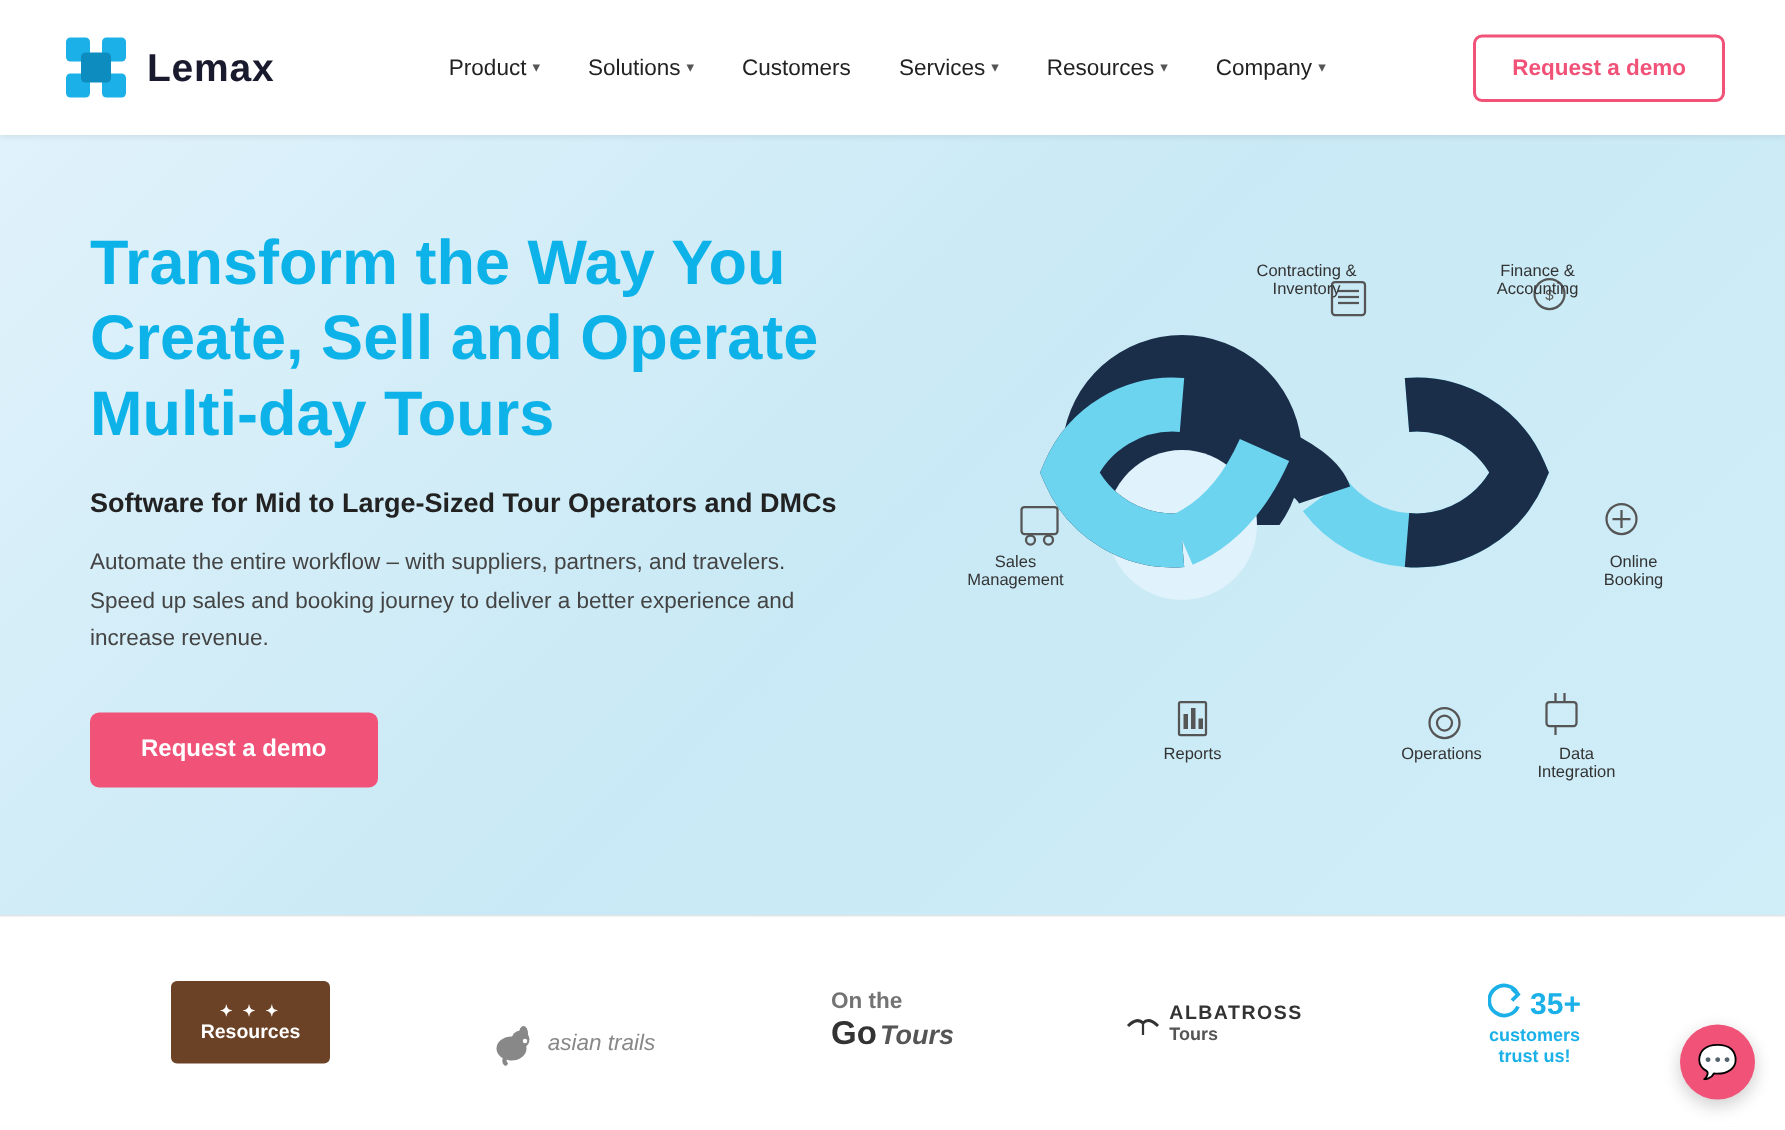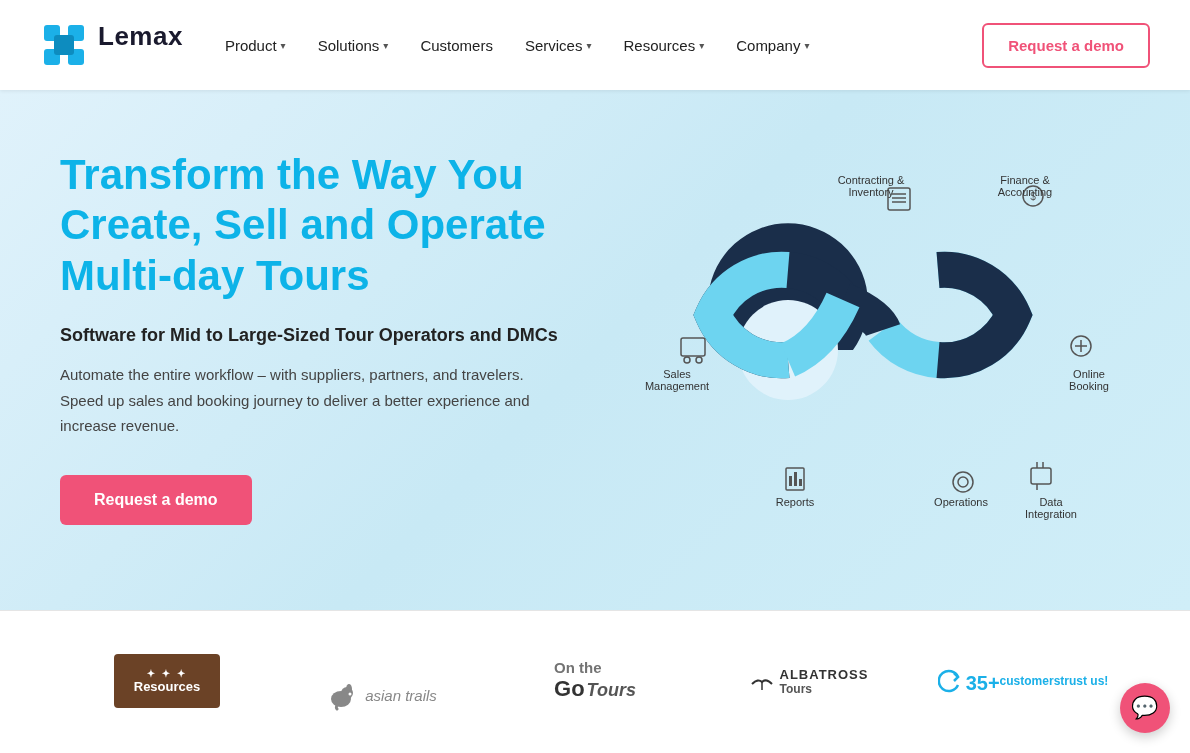--- a/index.html
+++ b/index.html
@@ -11,39 +11,41 @@
       display: flex;
       align-items: center;
       padding: 0 40px;
       height: 90px;
       box-shadow: 0 1px 4px rgba(0,0,0,0.08);
       position: relative;
       z-index: 10;
     }
     .logo-area {
       display: flex;
+      align-items: center;
       gap: 10px;
-      margin-right: 28px;
+      margin-right: 18px;
       text-decoration: none;
     }
     .logo-icon {
       width: 48px;
       height: 48px;
     }
     .logo-text {
       font-size: 26px;
       font-weight: 700;
       color: #1a1a2e;
       letter-spacing: 0.5px;
     }
     .nav-links {
       display: flex;
       align-items: center;
       gap: 4px;
       flex: 1;
+      justify-content: center;
     }
     .nav-item {
       display: flex;
       align-items: center;
       gap: 4px;
       padding: 8px 14px;
       font-size: 15px;
       color: #222;
       cursor: pointer;
       font-weight: 500;
@@ -165,21 +167,21 @@
       font-weight: 600;
       text-align: center;
       min-width: 100px;
     }
     .logo-emirates .top { font-size: 10px; letter-spacing: 2px; display: block; }
     .logo-asian { color: #666; font-size: 15px; font-weight: 500; display: flex; align-items: center; gap: 8px; margin-top: 28px; }
     .logo-onthego { font-size: 18px; font-weight: 700; color: #333; line-height: 1.2; }
     .logo-onthego span { font-style: italic; color: #333; }
     .logo-onthego strong { font-weight: 900; }
     .logo-albatross { color: #333; font-size: 15px; font-weight: 600; display: flex; align-items: flex-end; gap: 6px; }
-    .logo-revain { display: flex; flex-direction: row; align-items: center; }
+    .logo-revain { display: flex; flex-direction: column; align-items: center; }
     .revain-count { font-size: 28px; font-weight: 800; color: #1bb0e8; }
     .revain-count span { font-size: 20px; }
     .revain-sub { font-size: 12px; color: #1bb0e8; font-weight: 600; }
 
     
     .chat-bubble {
       position: fixed;
       bottom: 20px;
       right: 20px;
       width: 50px;

